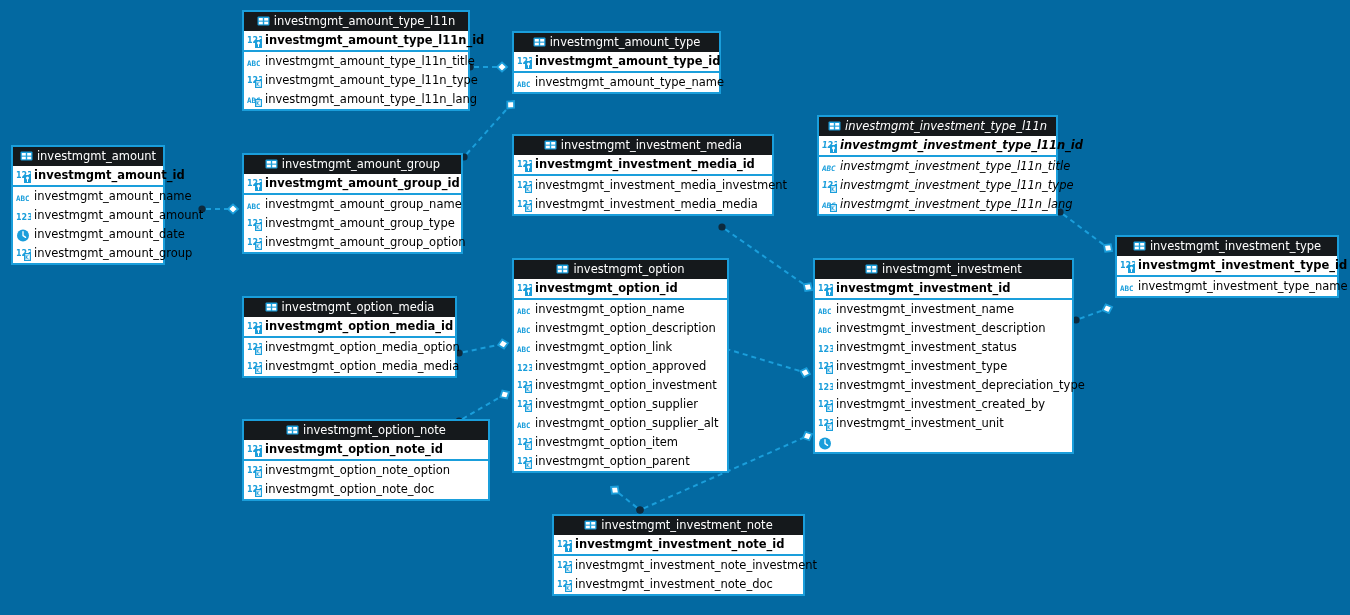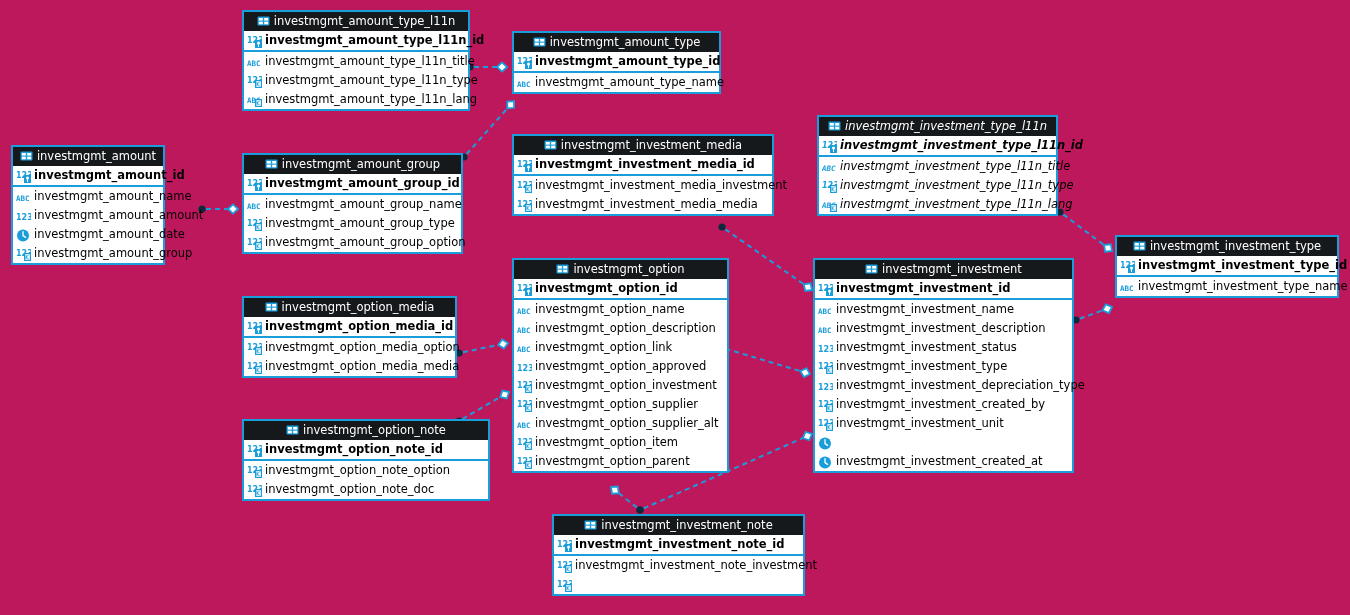--- a/index.html
+++ b/index.html
@@ -8,21 +8,21 @@
     background: #ffffff;
   }
   body {
     font-family: "DejaVu Sans", "Liberation Sans", sans-serif;
   }
   #canvas {
     position: relative;
     width: 1350px;
     height: 615px;
     overflow: hidden;
-    background: #be185d;
+    background: #0369a1;
   }
   #links {
     position: absolute;
     left: 0; top: 0;
     width: 1350px;
     height: 615px;
     pointer-events: none;
   }
   .entity {
     position: absolute;
@@ -620,27 +620,20 @@
                 <path d="M10 8 L10 12 M10 10.2 L12.6 8 M10 10.2 L12.6 12" stroke="#1a9edb" stroke-width="0.9" fill="none"></path>
               </svg></span>
             <span class="fld-label">investmgmt_investment_unit</span>
           </div>
           <div class="field">
             <span class="fld-icon"><svg width="15" height="14" viewBox="0 0 15 14" xmlns="http://www.w3.org/2000/svg">
                 <circle cx="7" cy="7.5" r="6" fill="#1a9edb"></circle>
                 <path d="M7 3.6 L7 7.6 L9.6 9.4" stroke="#ffffff" stroke-width="1.3" fill="none" stroke-linecap="round"></path>
               </svg></span>
           </div>
-          <div class="field">
-            <span class="fld-icon"><svg width="15" height="14" viewBox="0 0 15 14" xmlns="http://www.w3.org/2000/svg">
-                <circle cx="7" cy="7.5" r="6" fill="#1a9edb"></circle>
-                <path d="M7 3.6 L7 7.6 L9.6 9.4" stroke="#ffffff" stroke-width="1.3" fill="none" stroke-linecap="round"></path>
-              </svg></span>
-            <span class="fld-label">investmgmt_investment_created_at</span>
-          </div>
         </div>
       </div>
       <div class="entity" style="left: 242px; top: 419px; width: 248px;">
         <div class="ent-header"><span class="tbl-icon"><svg width="13" height="12" viewBox="0 0 13 12" xmlns="http://www.w3.org/2000/svg">
               <rect x="0.5" y="1.5" width="12" height="9" rx="1" fill="#1a9edb"></rect>
               <rect x="1.8" y="3" width="4" height="2.6" fill="#ffffff"></rect>
               <rect x="7.2" y="3" width="4" height="2.6" fill="#ffffff"></rect>
               <rect x="1.8" y="6.7" width="4" height="2.6" fill="#ffffff"></rect>
               <rect x="7.2" y="6.7" width="4" height="2.6" fill="#ffffff"></rect>
             </svg></span><span>investmgmt_option_note</span></div>
@@ -705,17 +698,18 @@
               </svg></span>
             <span class="fld-label">investmgmt_investment_note_investment</span>
           </div>
           <div class="field">
             <span class="fld-icon"><svg width="15" height="14" viewBox="0 0 15 14" xmlns="http://www.w3.org/2000/svg">
                 <text x="0" y="9" font-family="DejaVu Sans, sans-serif" font-size="8" font-weight="bold" fill="#1a9edb">123</text>
                 <rect x="8" y="6" width="7" height="8" fill="#1a9edb"></rect>
                 <rect x="9.2" y="7.2" width="4.6" height="5.6" fill="#ffffff"></rect>
                 <path d="M10 8 L10 12 M10 10.2 L12.6 8 M10 10.2 L12.6 12" stroke="#1a9edb" stroke-width="0.9" fill="none"></path>
               </svg></span>
+            <span class="fld-label">investmgmt_investment_note_doc</span>
           </div>
         </div>
       </div>
     </div>
 </div>
 
 </body></html>

